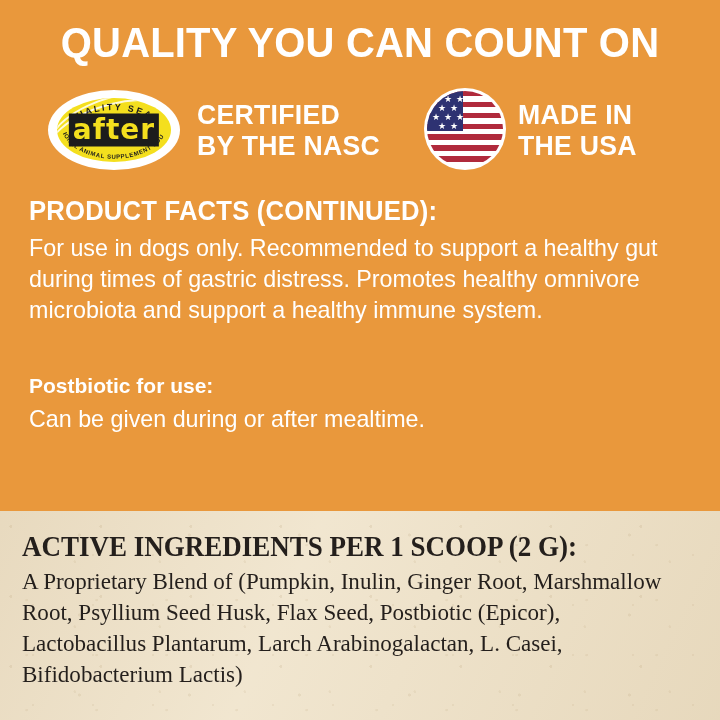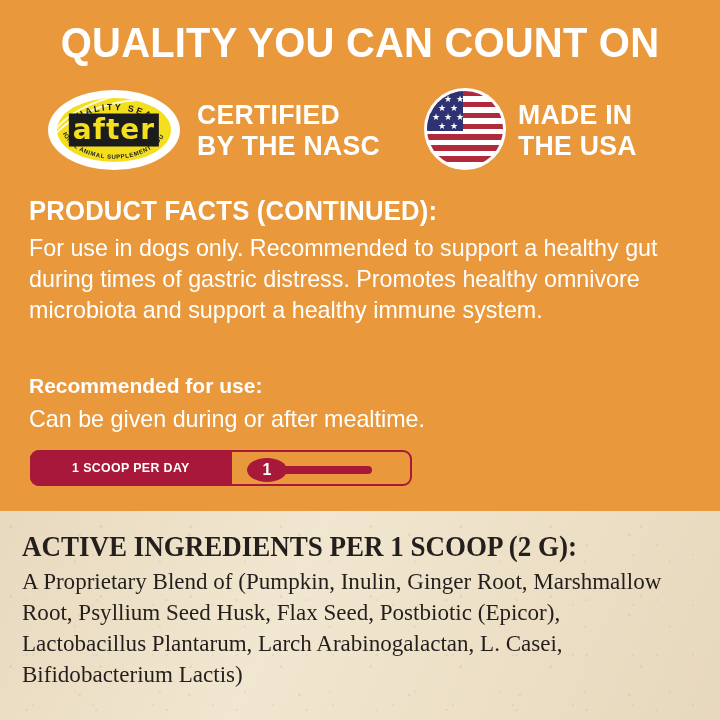--- a/index.html
+++ b/index.html
@@ -229,34 +229,23 @@
       <div class="badge-label madeusa">
         <div>MADE IN</div>
         <div>THE USA</div>
       </div>
 
     </div>
 
     <div class="facts-heading">PRODUCT FACTS (CONTINUED):</div>
     <div class="facts-body">For use in dogs only. Recommended to support a healthy gut during times of gastric distress. Promotes healthy omnivore microbiota and support a healthy immune system.</div>
 
-    <div class="directions-heading">Recommended for use:</div>
+    <div class="directions-heading">Postbiotic for use:</div>
     <div class="directions-body">Can be given during or after mealtime.</div>
 
-    <div class="dose-bar">
-      <div class="label-block">
-        <span>1 SCOOP PER DAY</span>
-      </div>
-      <div class="spoon">
-        <div class="bowl">
-          <span>1</span>
-        </div>
-        <div class="handle"></div>
-      </div>
-    </div>
 
   </div>
 
   <div class="cream-section">
     <div class="ingredients-heading">ACTIVE INGREDIENTS PER 1 SCOOP (2 G):</div>
     <div class="ingredients-body">A Proprietary Blend of (Pumpkin, Inulin, Ginger Root, Marshmallow Root, Psyllium Seed Husk, Flax Seed, Postbiotic (Epicor), Lactobacillus Plantarum, Larch Arabinogalactan, L. Casei, Bifidobacterium Lactis)</div>
   </div>
 
 </div>
 

